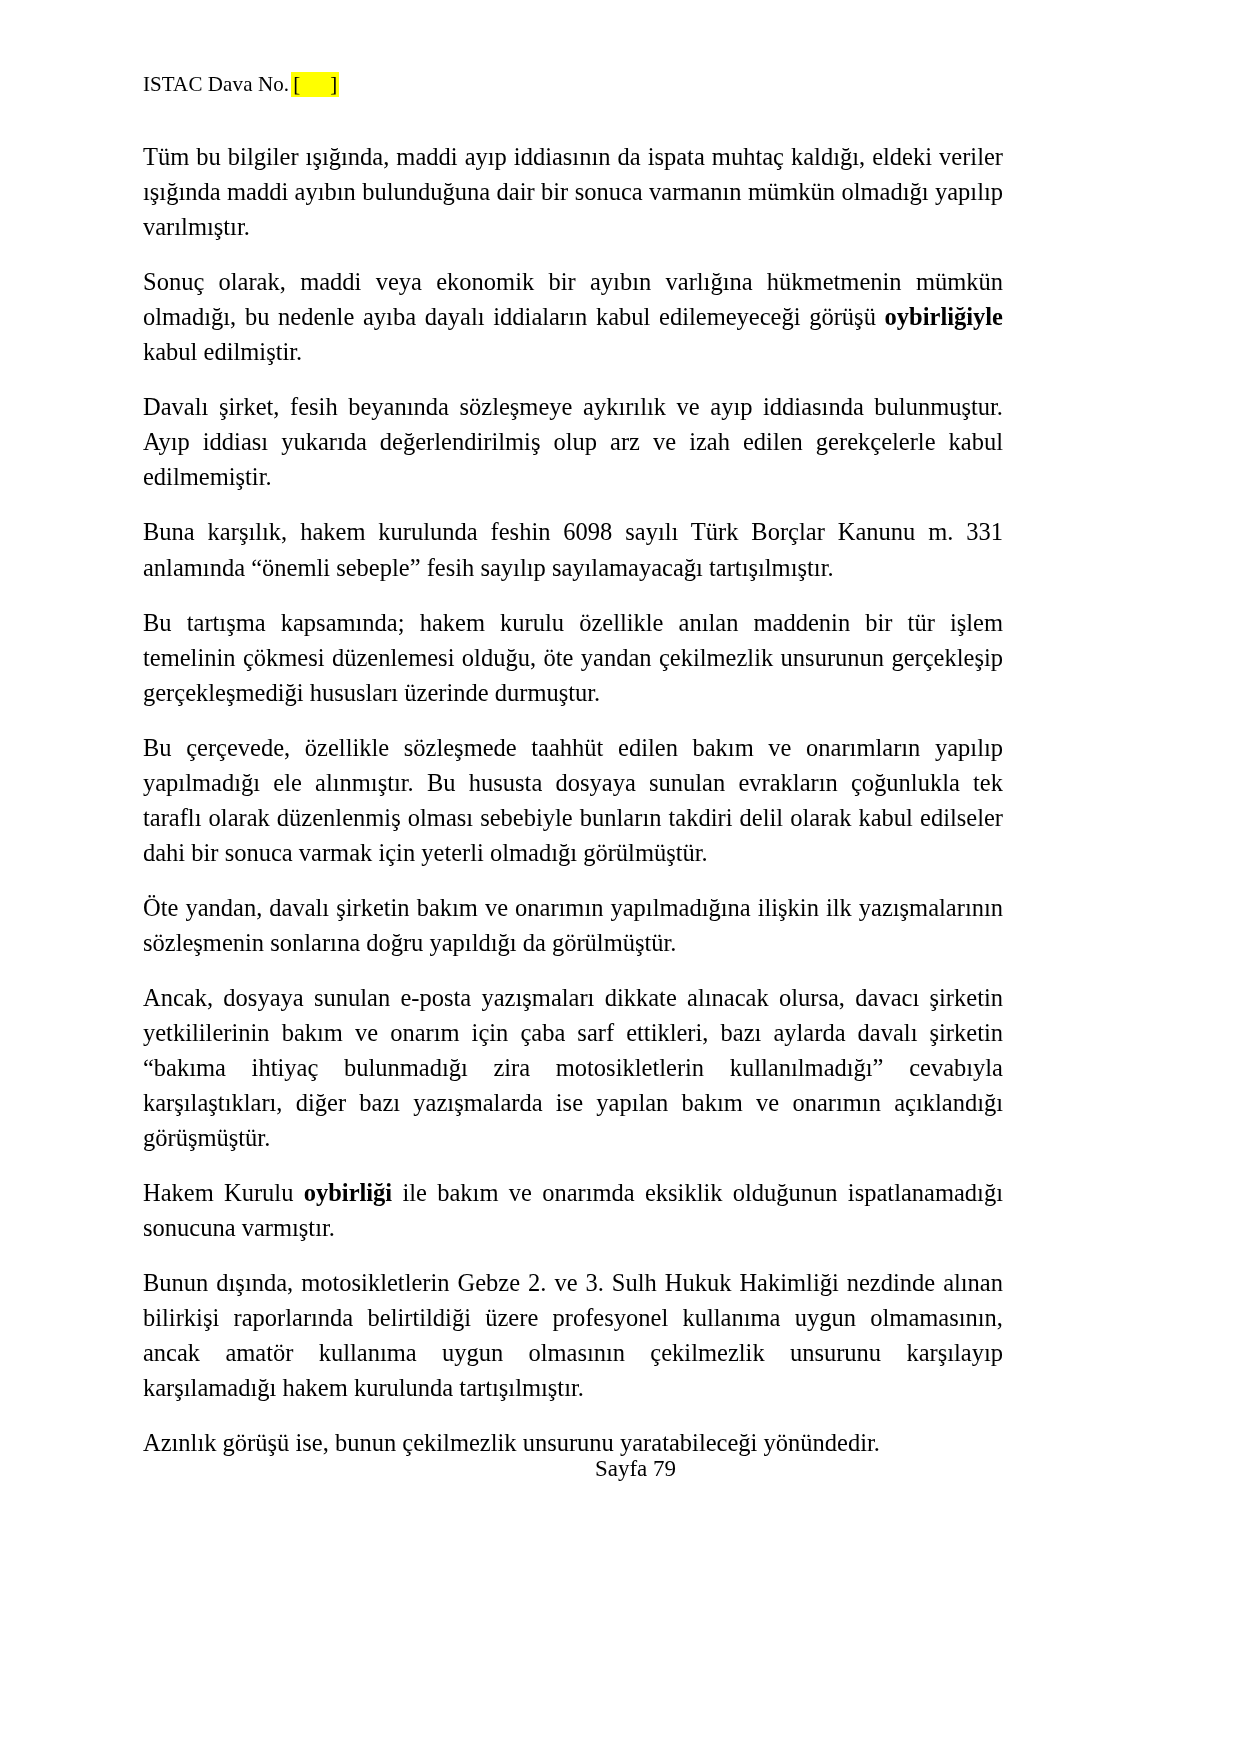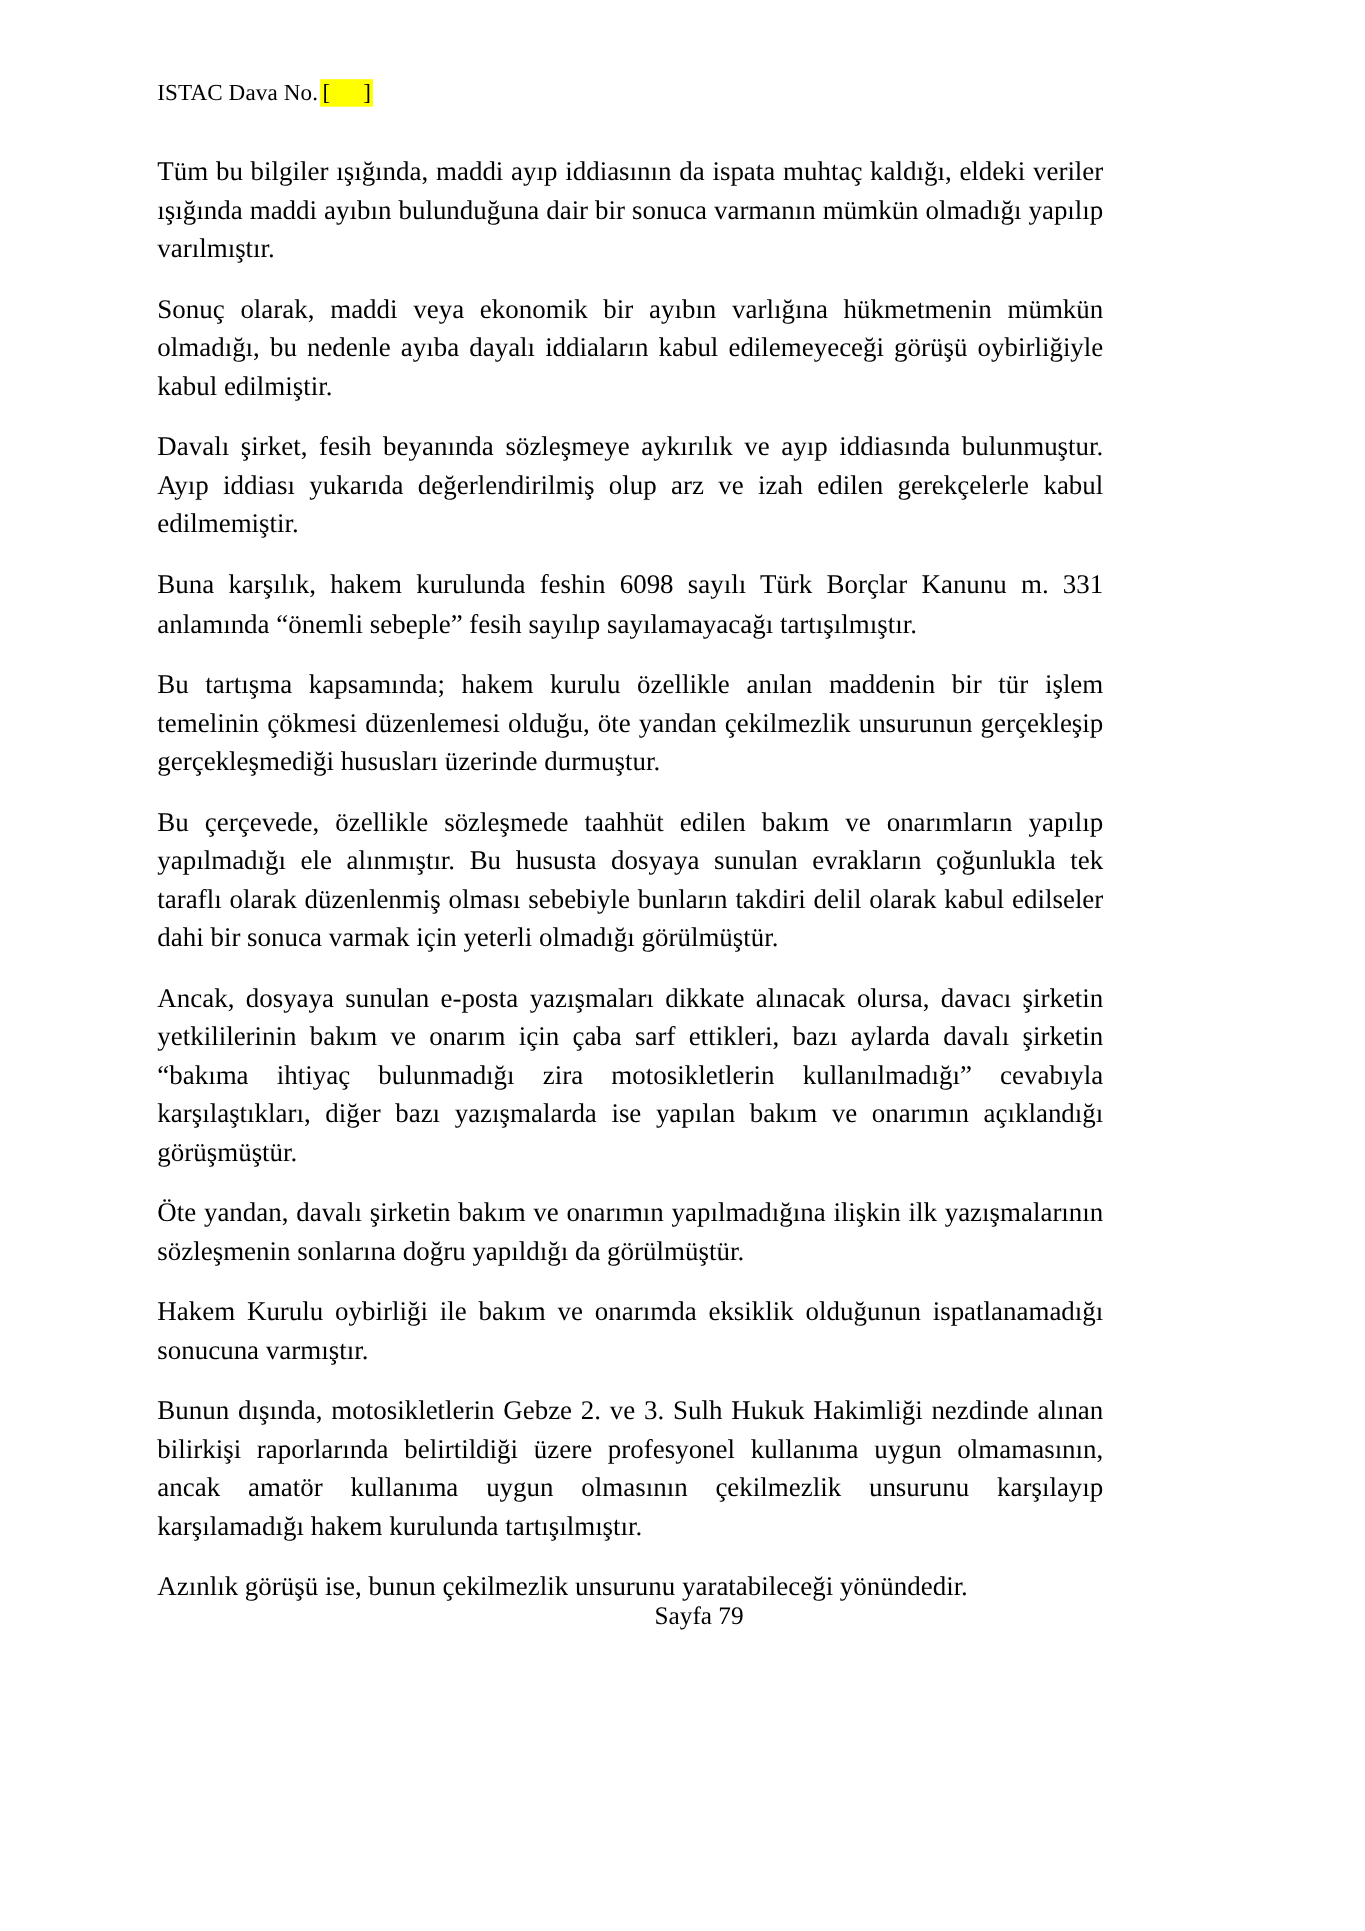--- a/index.html
+++ b/index.html
@@ -63,21 +63,21 @@
   .body-block {
     margin-top: 42px;
   }
   h2.heading {
     font-size: 24.5px;
     font-weight: bold;
     line-height: 1.4;
     margin: 22px 0 16px 0;
     text-align: left;
   }
-  .b { font-weight: normal; }
+  .b { font-weight: bold; }
   .footer {
     position: absolute;
     left: 0;
     top: 1452px;
     width: 1241px;
     text-align: center;
     font-size: 23px;
   }
 </style>
 </head>
@@ -95,22 +95,22 @@
 
       <p class="para">Tüm bu bilgiler ışığında, maddi ayıp iddiasının da ispata muhtaç kaldığı, eldeki veriler ışığında maddi ayıbın bulunduğuna dair bir sonuca varmanın mümkün olmadığı yapılıp varılmıştır.</p>
 
       <p class="para"><span>Sonuç olarak, maddi veya ekonomik bir ayıbın varlığına hükmetmenin mümkün olmadığı, bu nedenle ayıba dayalı iddiaların kabul edilemeyeceği görüşü </span><span class="b">oybirliğiyle</span><span> kabul edilmiştir.</span></p>
 
 
       <p class="para">Davalı şirket, fesih beyanında sözleşmeye aykırılık ve ayıp iddiasında bulunmuştur. Ayıp iddiası yukarıda değerlendirilmiş olup arz ve izah edilen gerekçelerle kabul edilmemiştir.</p>
       <p class="para">Buna karşılık, hakem kurulunda feshin 6098 sayılı Türk Borçlar Kanunu m. 331 anlamında “önemli sebeple” fesih sayılıp sayılamayacağı tartışılmıştır.</p>
       <p class="para">Bu tartışma kapsamında; hakem kurulu özellikle anılan maddenin bir tür işlem temelinin çökmesi düzenlemesi olduğu, öte yandan çekilmezlik unsurunun gerçekleşip gerçekleşmediği hususları üzerinde durmuştur.</p>
       <p class="para">Bu çerçevede, özellikle sözleşmede taahhüt edilen bakım ve onarımların yapılıp yapılmadığı ele alınmıştır. Bu hususta dosyaya sunulan evrakların çoğunlukla tek taraflı olarak düzenlenmiş olması sebebiyle bunların takdiri delil olarak kabul edilseler dahi bir sonuca varmak için yeterli olmadığı görülmüştür.</p>
+      <p class="para">Öte yandan, davalı şirketin bakım ve onarımın yapılmadığına ilişkin ilk yazışmalarının sözleşmenin sonlarına doğru yapıldığı da görülmüştür.</p>
       <p class="para">Ancak, dosyaya sunulan e-posta yazışmaları dikkate alınacak olursa, davacı şirketin yetkililerinin bakım ve onarım için çaba sarf ettikleri, bazı aylarda davalı şirketin “bakıma ihtiyaç bulunmadığı zira motosikletlerin kullanılmadığı” cevabıyla karşılaştıkları, diğer bazı yazışmalarda ise yapılan bakım ve onarımın açıklandığı görüşmüştür.</p>
-      <p class="para">Öte yandan, davalı şirketin bakım ve onarımın yapılmadığına ilişkin ilk yazışmalarının sözleşmenin sonlarına doğru yapıldığı da görülmüştür.</p>
 
       <p class="para"><span>Hakem Kurulu </span><span class="b">oybirliği</span><span> ile bakım ve onarımda eksiklik olduğunun ispatlanamadığı sonucuna varmıştır.</span></p>
 
       <p class="para">Bunun dışında, motosikletlerin Gebze 2. ve 3. Sulh Hukuk Hakimliği nezdinde alınan bilirkişi raporlarında belirtildiği üzere profesyonel kullanıma uygun olmamasının, ancak amatör kullanıma uygun olmasının çekilmezlik unsurunu karşılayıp karşılamadığı hakem kurulunda tartışılmıştır.</p>
       <p class="para">Azınlık görüşü ise, bunun çekilmezlik unsurunu yaratabileceği yönündedir.</p>
 
     </div>
   </div>
 
   <div class="footer">

